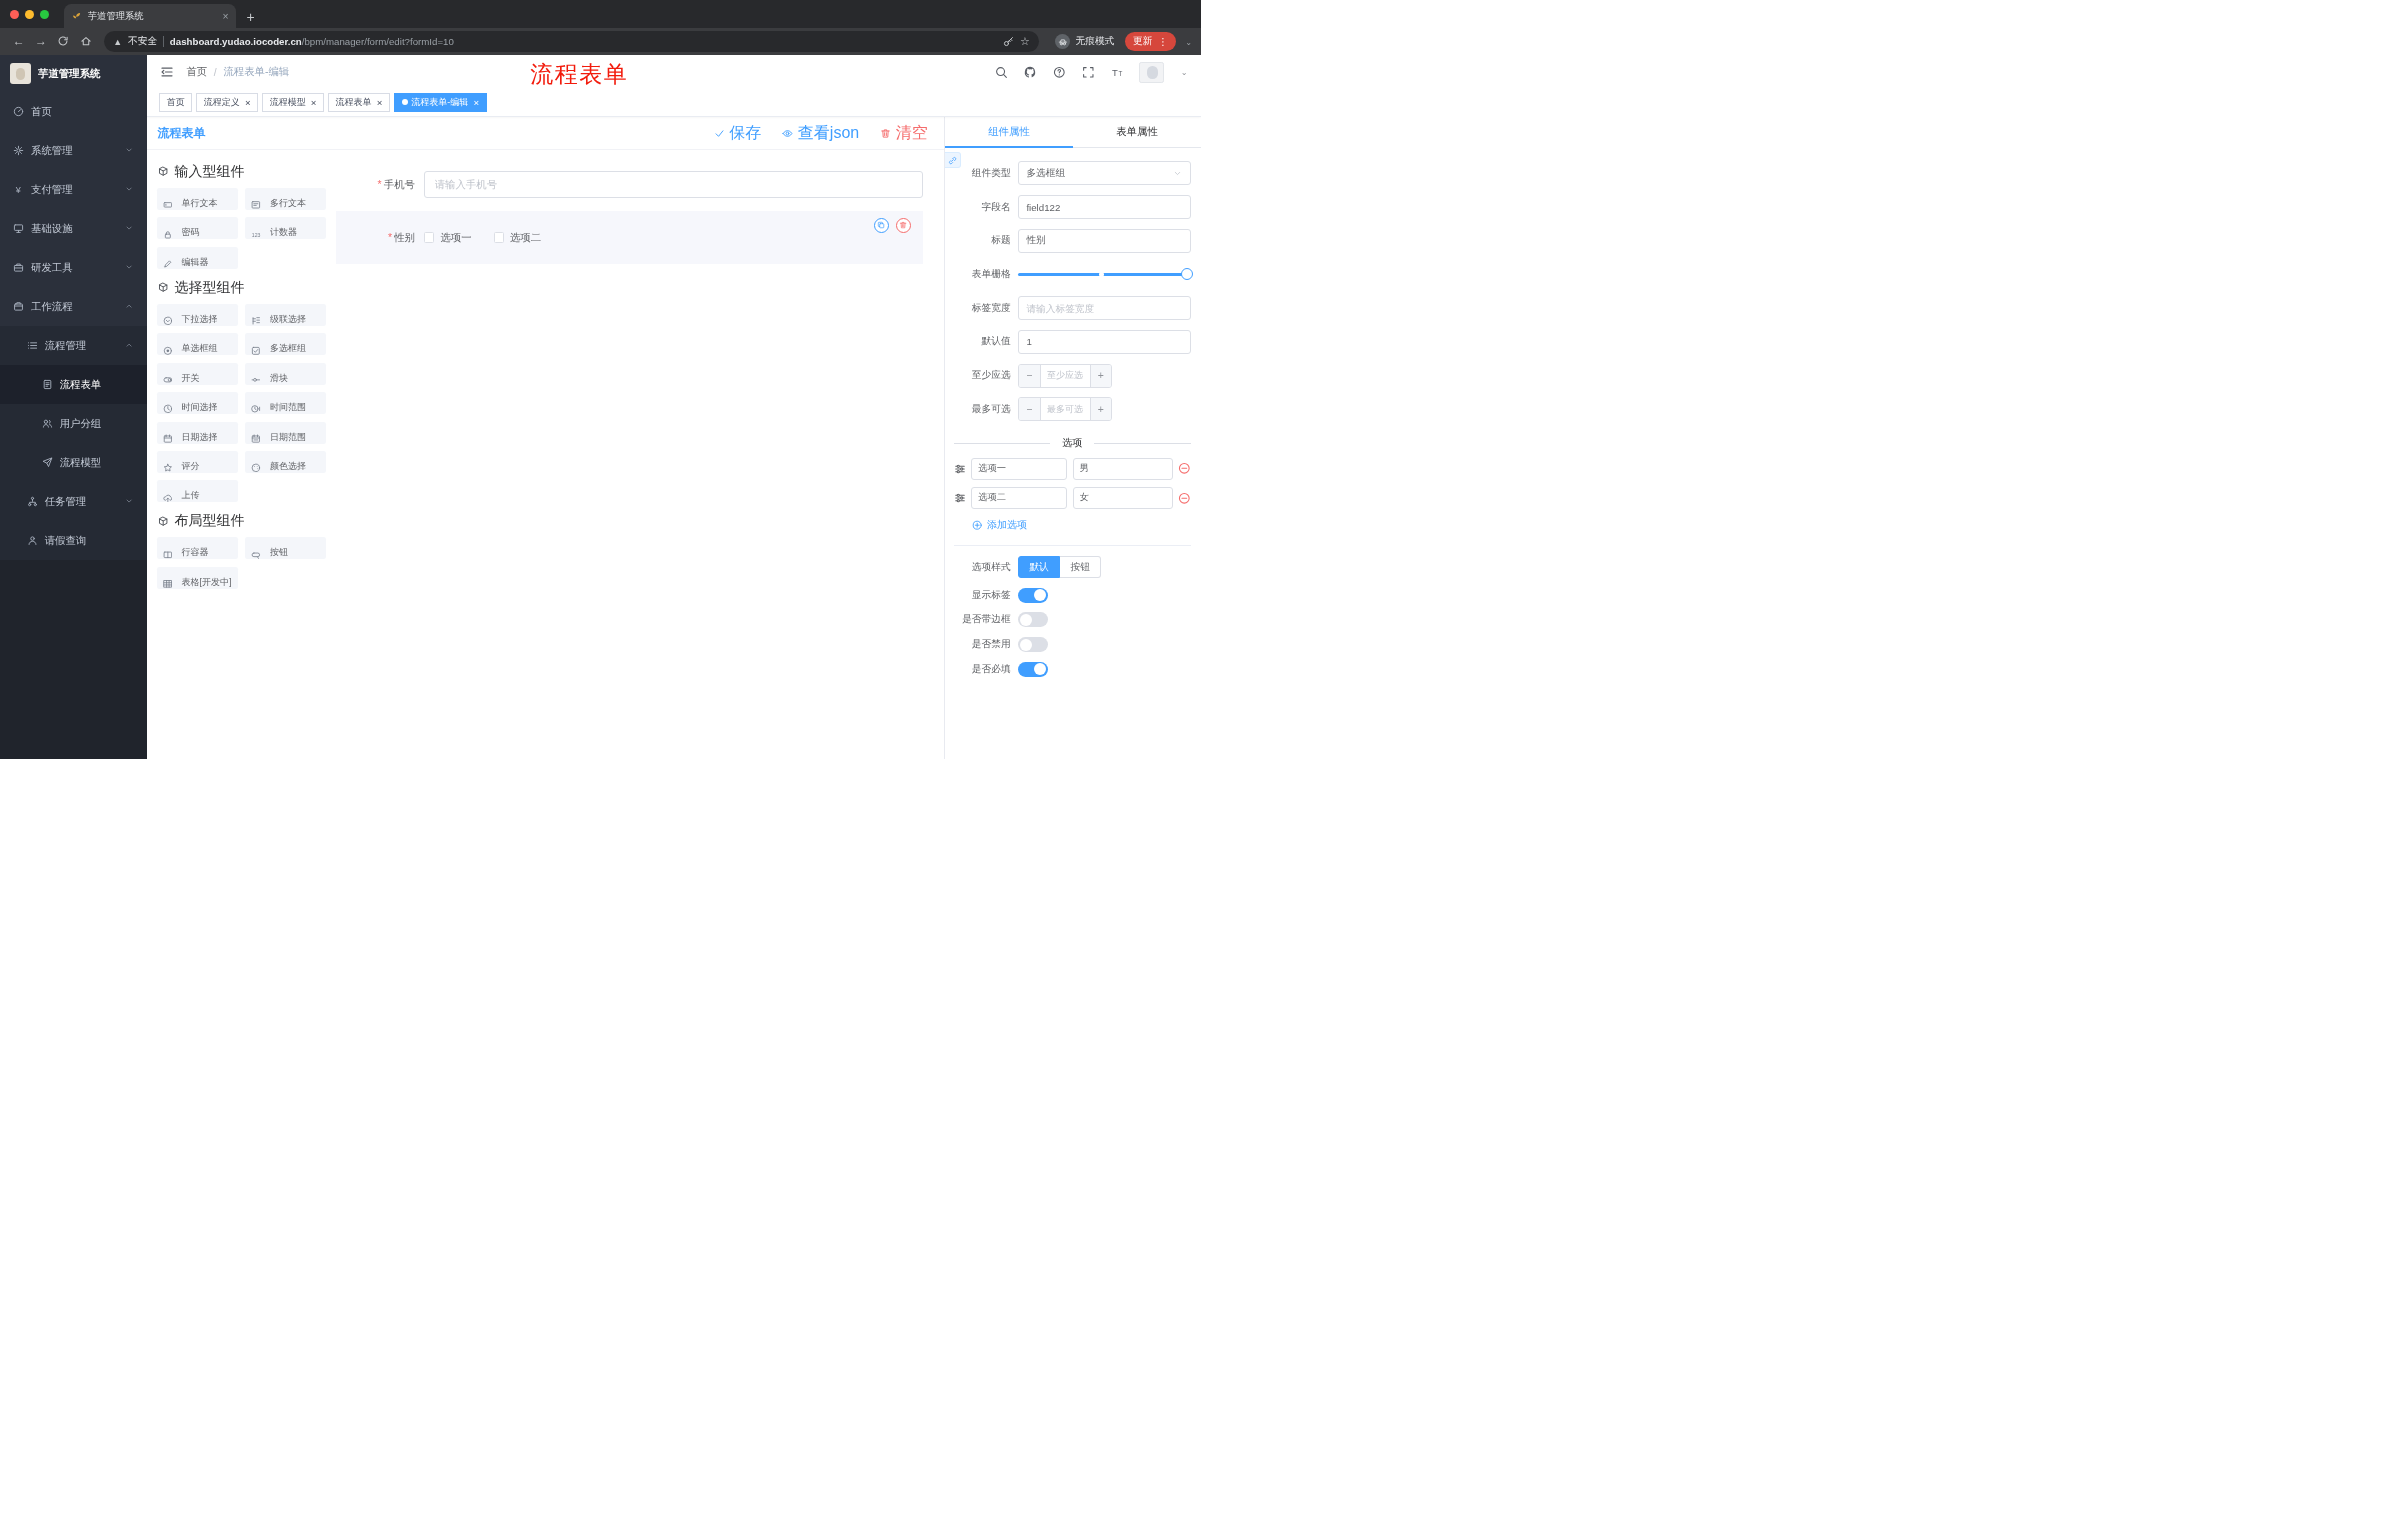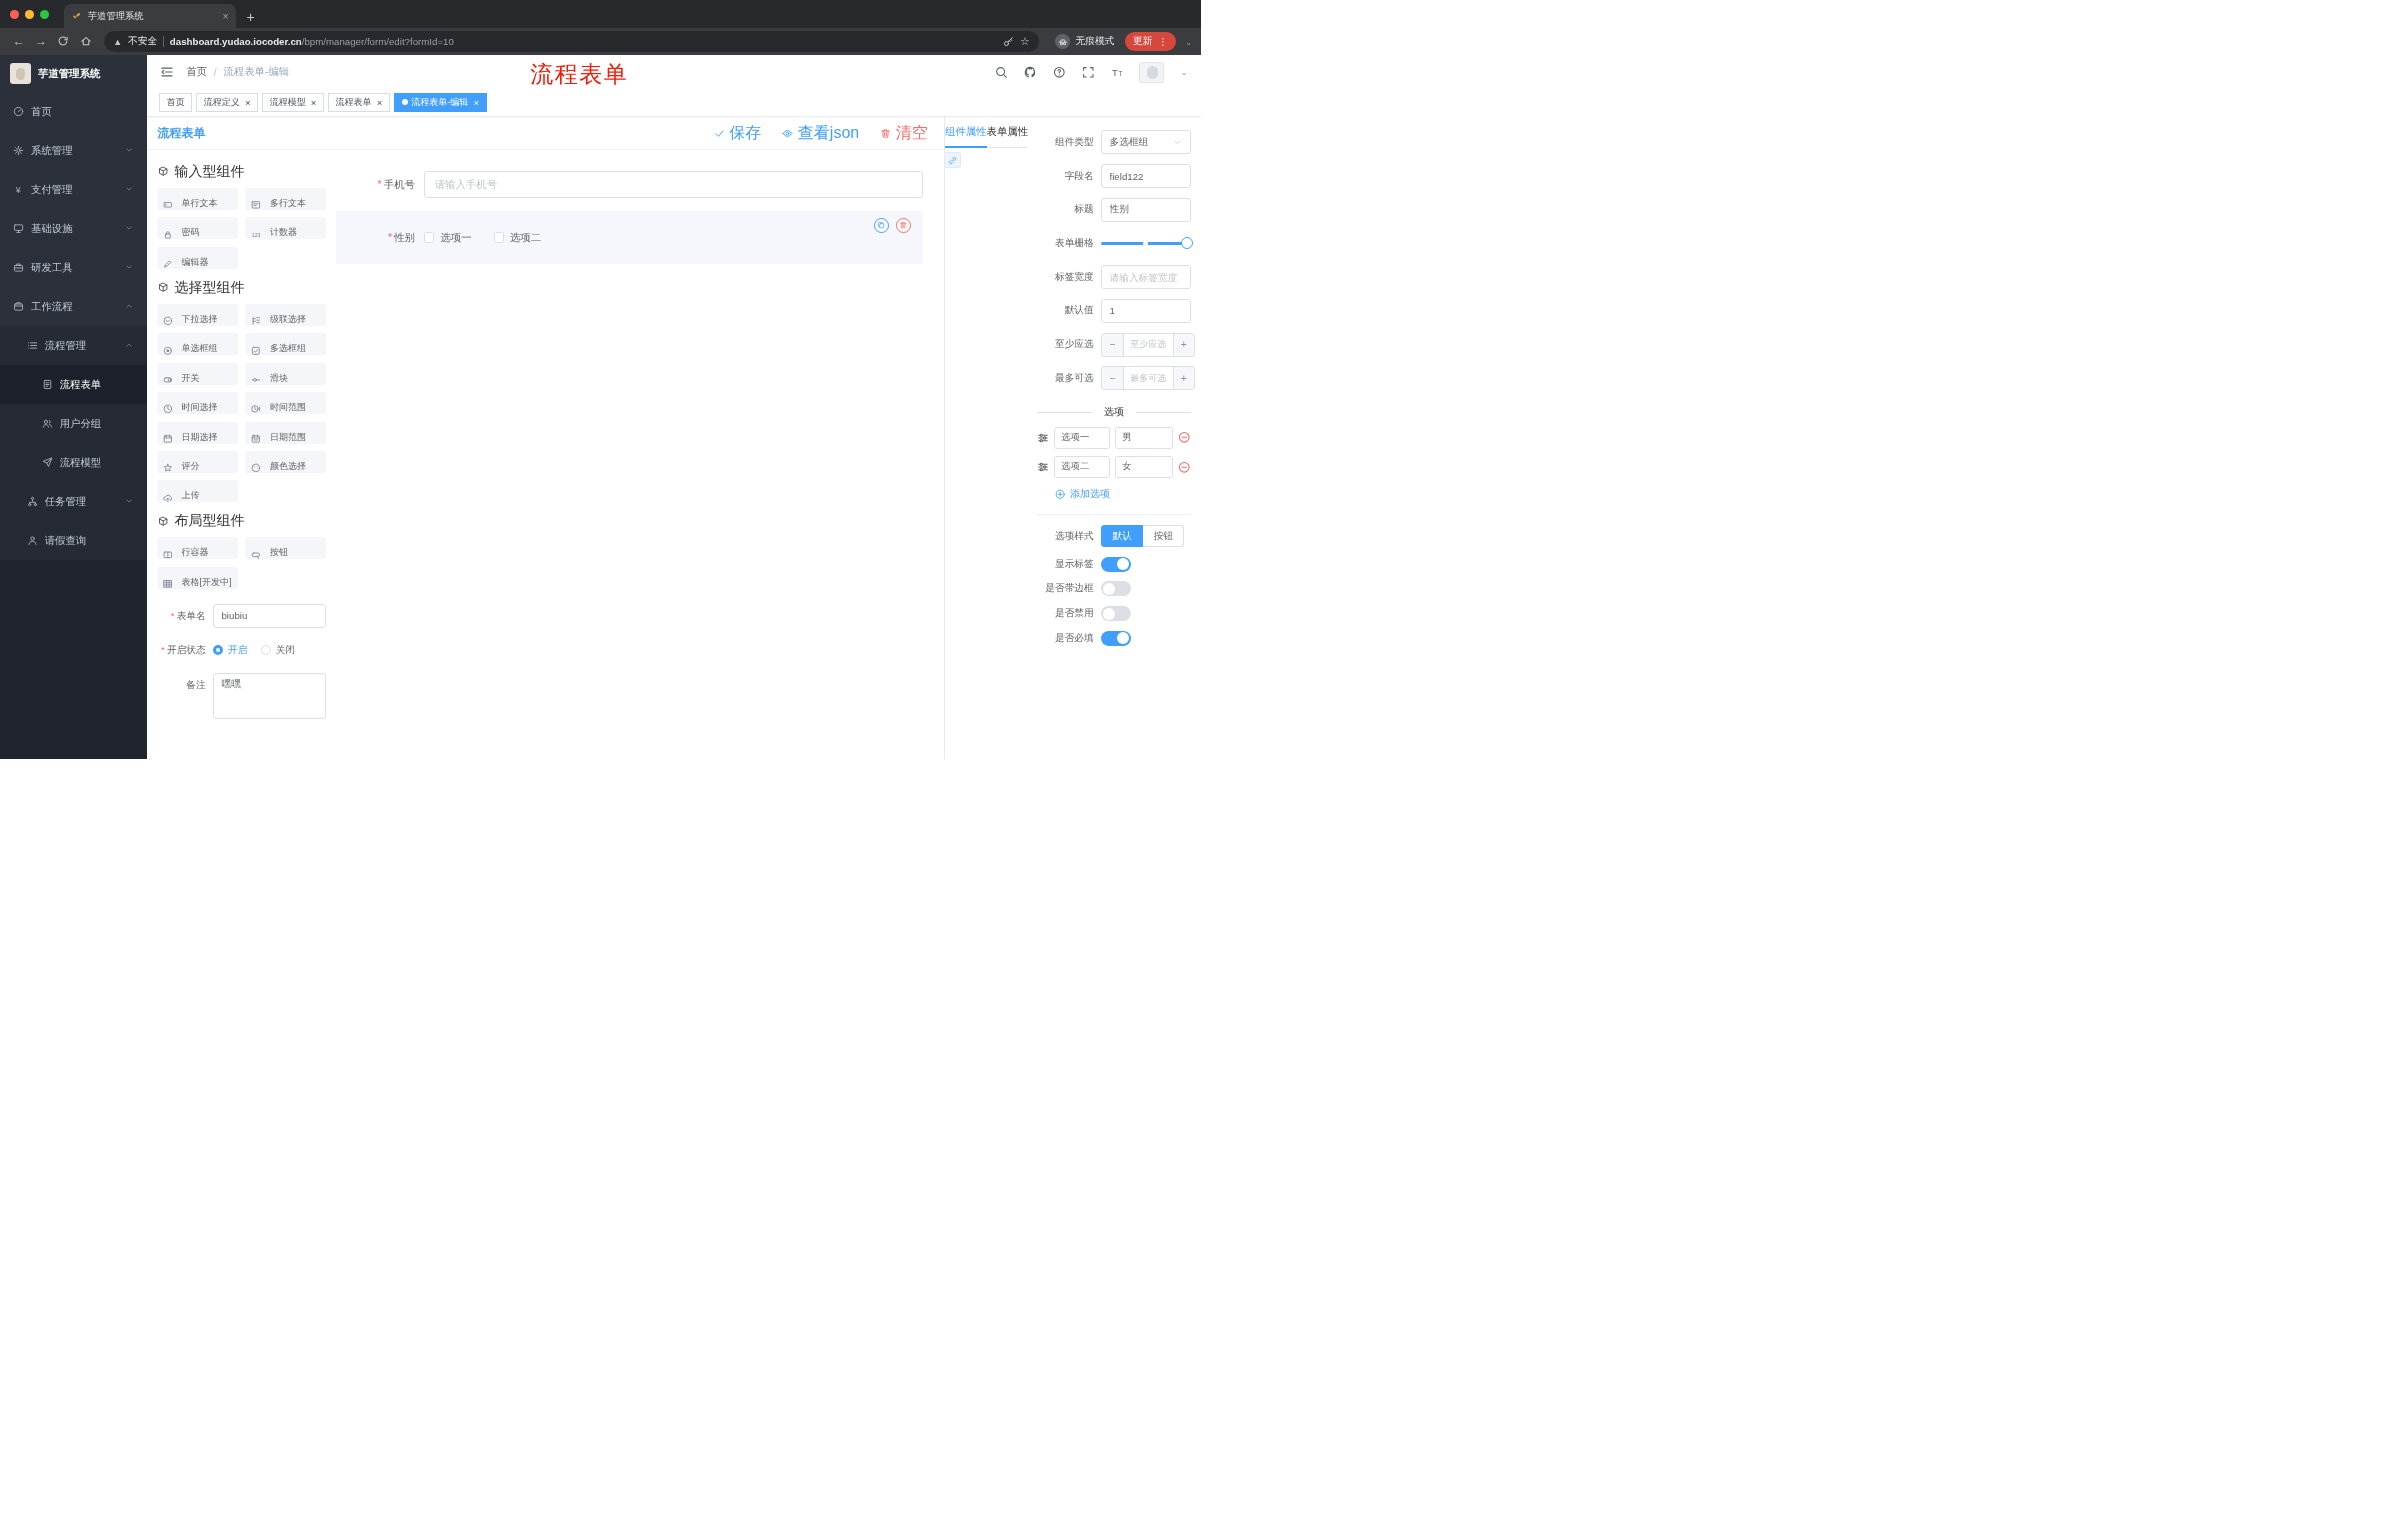--- a/index.html
+++ b/index.html
@@ -115,21 +115,21 @@
 .acts{position:absolute;top:6.7px;right:12px;display:flex;gap:7.4px}
 .act{width:15px;height:15px;border-radius:50%;border:0.7px solid;background:#fff;display:flex;align-items:center;justify-content:center;cursor:pointer}
 .act .ic{width:8.2px;height:8.2px}
 .act.copy{color:#409eff;border-color:#409eff}
 .act.del{color:#f56c6c;border-color:#f56c6c}
 .cbrow{display:flex;align-items:center;gap:22px}
 .cb{display:flex;align-items:center;gap:6px;font-size:10.4px;color:#606266;cursor:pointer}
 .cbbox{width:10.4px;height:10.4px;border:0.7px solid #dcdfe6;border-radius:1.5px;background:#fff;flex:none}
 
 
-.props{width:257px;flex:none;border-left:0.7px solid #e8eaf0;display:flex;flex-direction:row;min-height:0;position:relative}
+.props{width:257px;flex:none;border-left:0.7px solid #e8eaf0;display:flex;flex-direction:column;min-height:0;position:relative}
 .ptabs{height:31px;flex:none;display:flex;border-bottom:0.7px solid #e4e7ed}
 .ptab{flex:1;display:flex;align-items:center;justify-content:center;font-size:10.4px;color:#303133;cursor:pointer;position:relative}
 .ptab.active{color:#409eff}
 .ptab.active:after{content:"";position:absolute;left:0;right:0;bottom:-0.7px;height:1.5px;background:#409eff}
 .phandle{position:absolute;left:0;top:35px;width:16.3px;height:16.3px;background:#ecf5ff;border:0.7px solid #d9ecff;border-left:none;border-radius:0 3px 3px 0;display:flex;align-items:center;justify-content:center;color:#409eff;cursor:pointer;z-index:3}
 .phandle .ic{width:9px;height:9px}
 .pbody{flex:1;overflow:hidden;padding:3.7px 10.4px 0 9px}
 .prow{display:flex;align-items:center;margin:9.7px 0}
 .plabel{width:64px;flex:none;text-align:right;padding-right:7.4px;font-size:9.7px;color:#606266;white-space:nowrap}
 .pselect{flex:1;min-width:0;height:24px;border:0.7px solid #dcdfe6;border-radius:3px;display:flex;align-items:center;padding:0 7.4px;font-size:9.7px;color:#606266;cursor:pointer}
@@ -719,43 +719,20 @@
                         <svg viewBox="0 0 14 14" fill="none" stroke="currentColor" stroke-width="1.2" stroke-linecap="round" stroke-linejoin="round">
                           <rect x="1.6" y="2.2" width="10.8" height="9.6"></rect>
                           <path d="M1.6 5.4h10.8M1.6 8.6h10.8M5.2 2.2v9.6M8.8 2.2v9.6"></path>
                         </svg>
                       </span>
                       <span>表格[开发中]</span>
                     </div>
                   </div>
                 </div>
               </div>
-            <div class="meta">
-              <div class="mrow">
-                <span class="mlabel req">表单名</span>
-                <input class="minput" value="biubiu" style="">
-              </div>
-              <div class="mrow">
-                <span class="mlabel req">开启状态</span>
-                <div class="radio-group">
-                  <span class="radio sel">
-                    <span class="rdot"></span>
-                    <span>开启</span>
-                  </span>
-                  <span class="radio">
-                    <span class="rdot"></span>
-                    <span>关闭</span>
-                  </span>
-                </div>
-              </div>
-              <div class="mrow">
-                <span class="mlabel" style="line-height:15px;padding-top:4.5px">备注</span>
-                <textarea class="mtextarea" style="">嘿嘿</textarea>
-              </div>
-            </div>
           </div>
 
           <div class="canvas">
             <div class="cfield">
               <span class="clabel req">手机号</span>
               <input class="cinput" placeholder="请输入手机号" style="">
             </div>
             <div class="widget">
               <div class="acts">
                 <span class="act copy">

